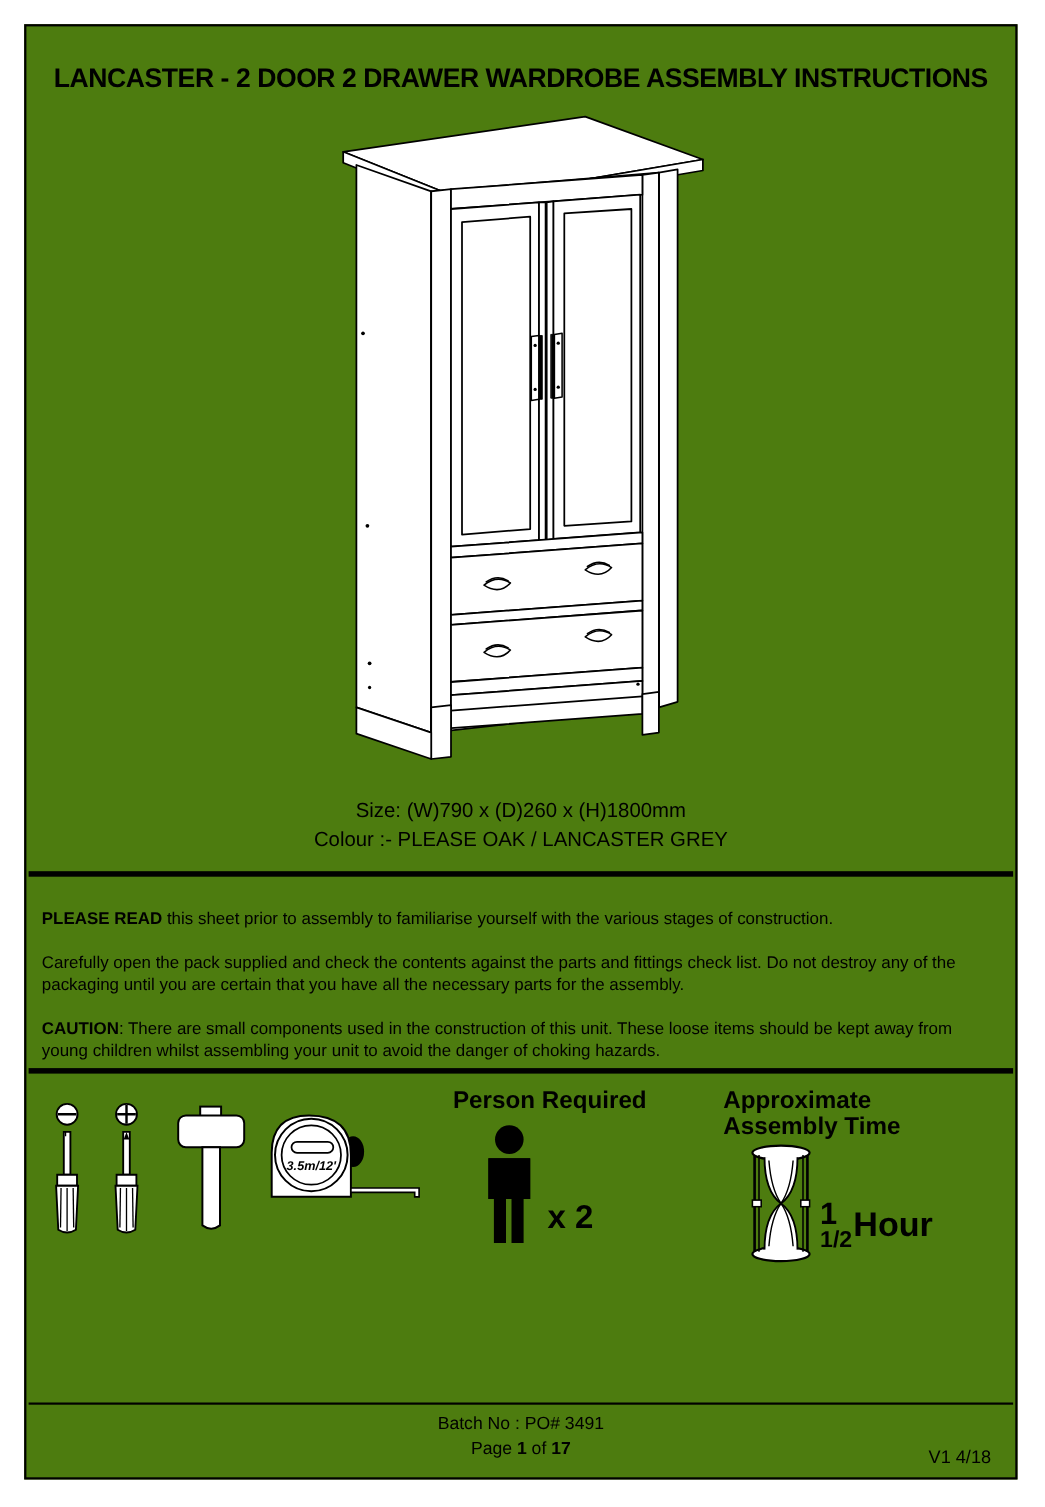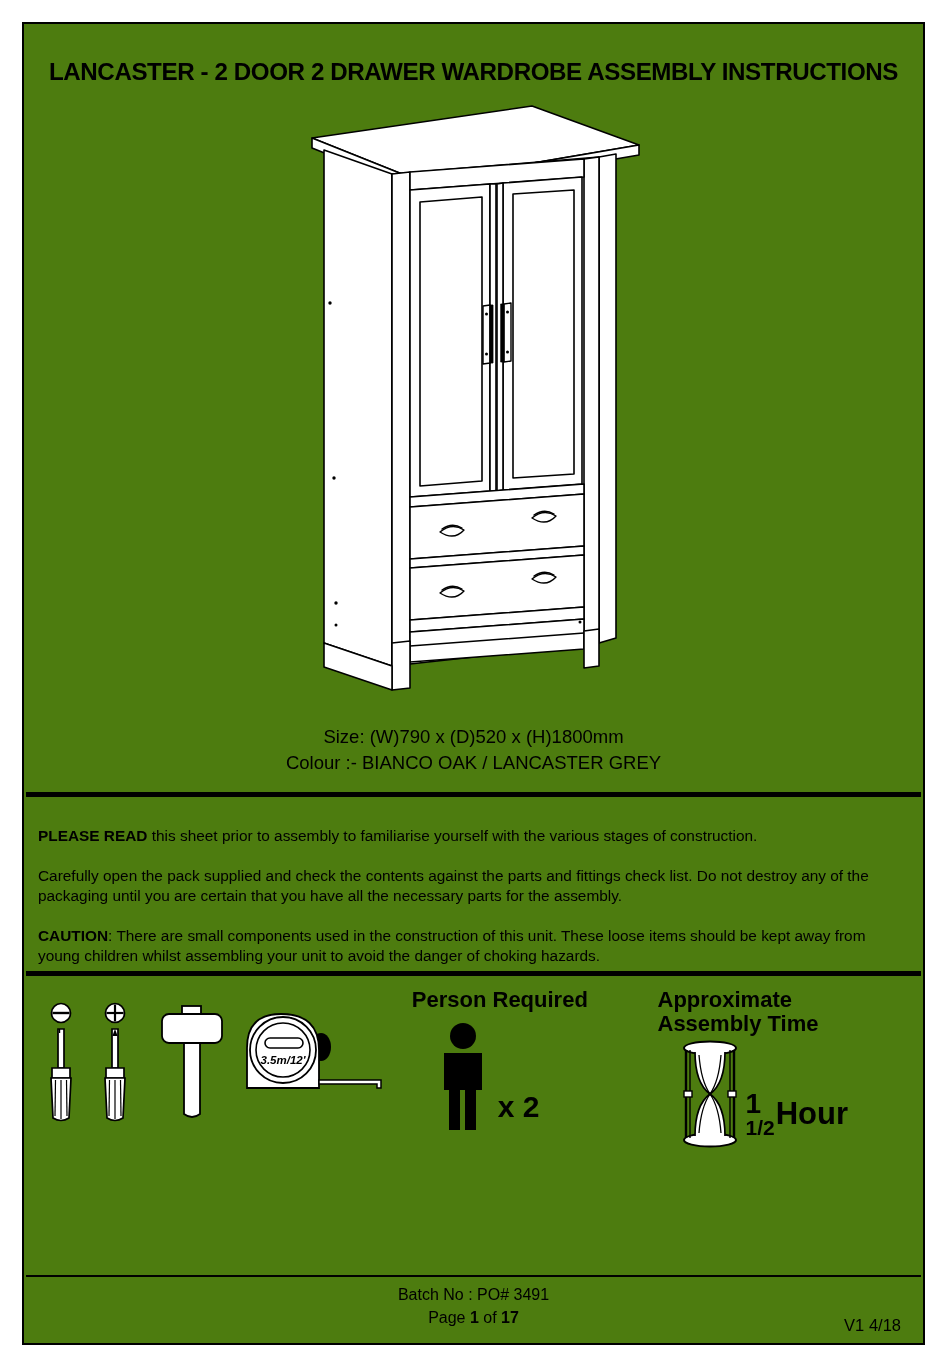--- a/index.html
+++ b/index.html
@@ -249,22 +249,22 @@
       <polygon points="98,545 116,543 116,590 98,592" fill="#ffffff"></polygon>
       <polygon points="290,533 305,531 305,568 290,570" fill="#ffffff"></polygon>
 
       <polygon points="30,545 98,568 98,592 30,569" fill="#ffffff"></polygon>
 
       <circle cx="286" cy="524" r="1.5" fill="#000000" stroke="none"></circle>
     </svg>
   </div>
 
   <div class="spec-block">
-    <div class="spec-line">Size:  (W)790 x (D)520 x (H)1800mm</div>
-    <div class="spec-line">Colour :- BIANCO OAK / LANCASTER GREY</div>
+    <div class="spec-line">Size:  (W)790 x (D)260 x (H)1800mm</div>
+    <div class="spec-line">Colour :- PLEASE OAK / LANCASTER GREY</div>
   </div>
 
   <div class="rule-thick first"></div>
 
   <div class="notices">
     <p class="notice-para"><b>PLEASE READ</b><span> this sheet prior to assembly to familiarise yourself with the various stages of construction.</span></p>
 
     <p class="notice-para"><span>Carefully open the pack supplied and check the contents against the parts and fittings check list. Do not destroy any of the packaging until you are certain that you have all the necessary parts for the assembly.</span></p>
 
     <p class="notice-para"><b>CAUTION</b><span>: There are small components used in the construction of this unit. These loose items should be kept away from young children whilst assembling your unit to avoid the danger of choking hazards.</span></p>

